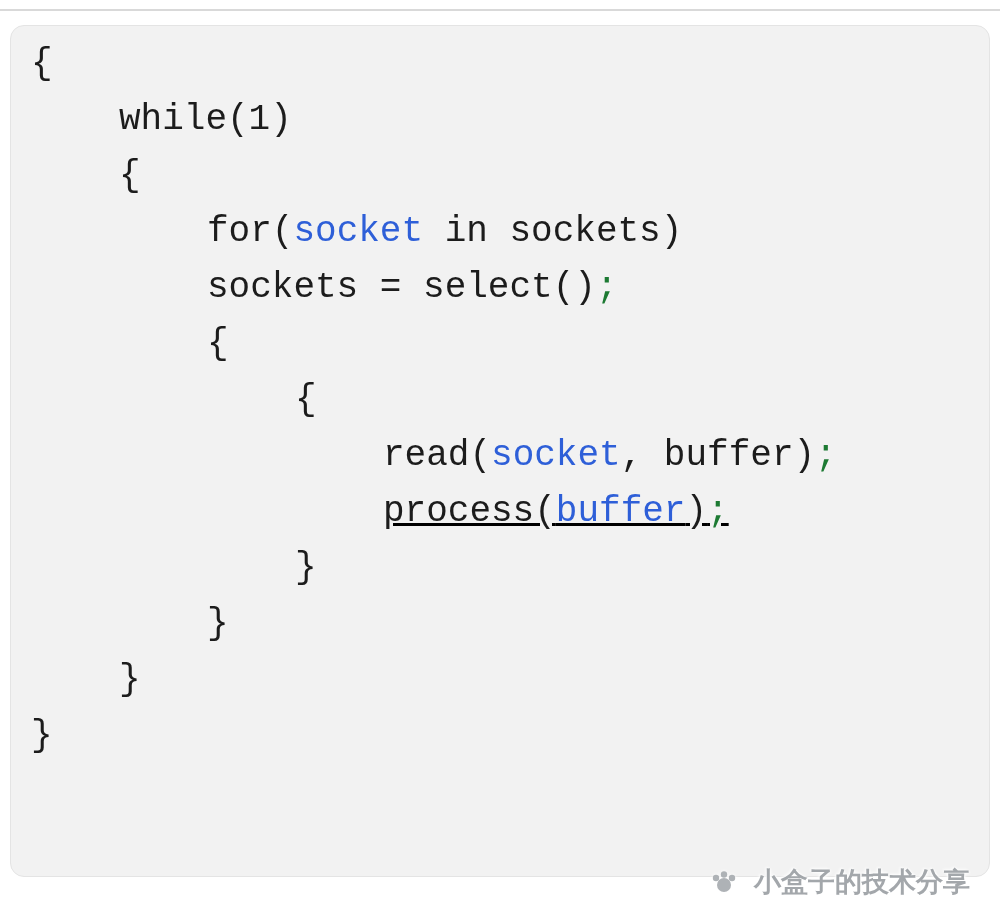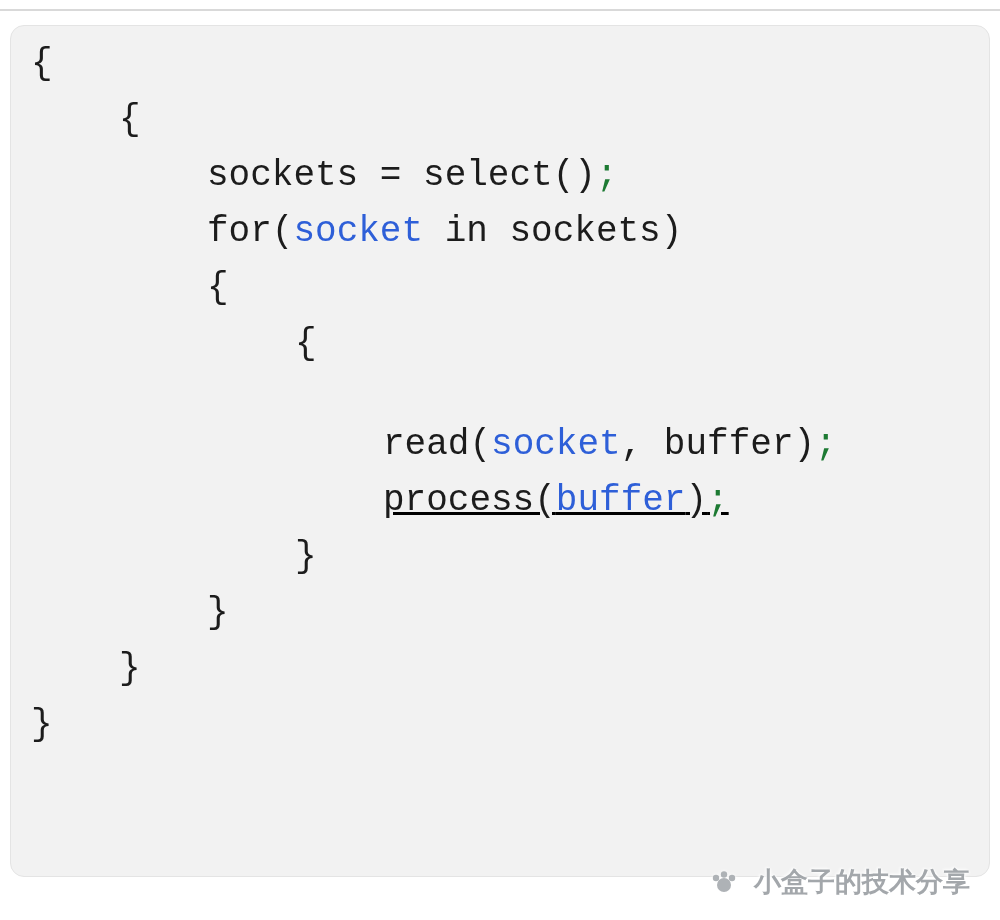--- a/index.html
+++ b/index.html
@@ -74,26 +74,27 @@
 </head>
 <body>
 
 <div class="page">
 
   <div class="top-rule"></div>
 
   <div class="code-box">
     <div class="code-lines">
         <div class="code-line" style="padding-left: 0px;"><span class="tok-plain">{</span></div>
+        <div class="code-line" style="padding-left: 88px;"><span class="tok-plain">while(1)</span></div>
         <div class="code-line" style="padding-left: 88px;"><span class="tok-plain">{</span></div>
+        <div class="code-line" style="padding-left: 176px;"><span class="tok-plain">for(</span><span class="tok-blue">socket</span><span class="tok-plain"> in sockets)</span></div>
         <div class="code-line" style="padding-left: 176px;"><span class="tok-plain">sockets = select()</span><span class="tok-green">;</span></div>
-        <div class="code-line" style="padding-left: 176px;"><span class="tok-plain">for(</span><span class="tok-blue">socket</span><span class="tok-plain"> in sockets)</span></div>
         <div class="code-line" style="padding-left: 176px;"><span class="tok-plain">{</span></div>
         <div class="code-line" style="padding-left: 264px;"><span class="tok-plain">{</span></div>
-        <div class="code-line" style="padding-left: 352px; margin-top: 45px;"><span class="tok-plain">read(</span><span class="tok-blue">socket</span><span class="tok-plain">, buffer)</span><span class="tok-green">;</span></div>
+        <div class="code-line" style="padding-left: 352px;"><span class="tok-plain">read(</span><span class="tok-blue">socket</span><span class="tok-plain">, buffer)</span><span class="tok-green">;</span></div>
         <div class="code-line" style="padding-left: 352px; text-decoration: underline;"><span class="tok-plain">process(</span><span class="tok-blue">buffer</span><span class="tok-plain">)</span><span class="tok-green">;</span></div>
         <div class="code-line" style="padding-left: 264px;"><span class="tok-plain">}</span></div>
         <div class="code-line" style="padding-left: 176px;"><span class="tok-plain">}</span></div>
         <div class="code-line" style="padding-left: 88px;"><span class="tok-plain">}</span></div>
         <div class="code-line" style="padding-left: 0px;"><span class="tok-plain">}</span></div>
       </div>
   </div>
 
   <div class="watermark">
     <span class="wm-icon">

